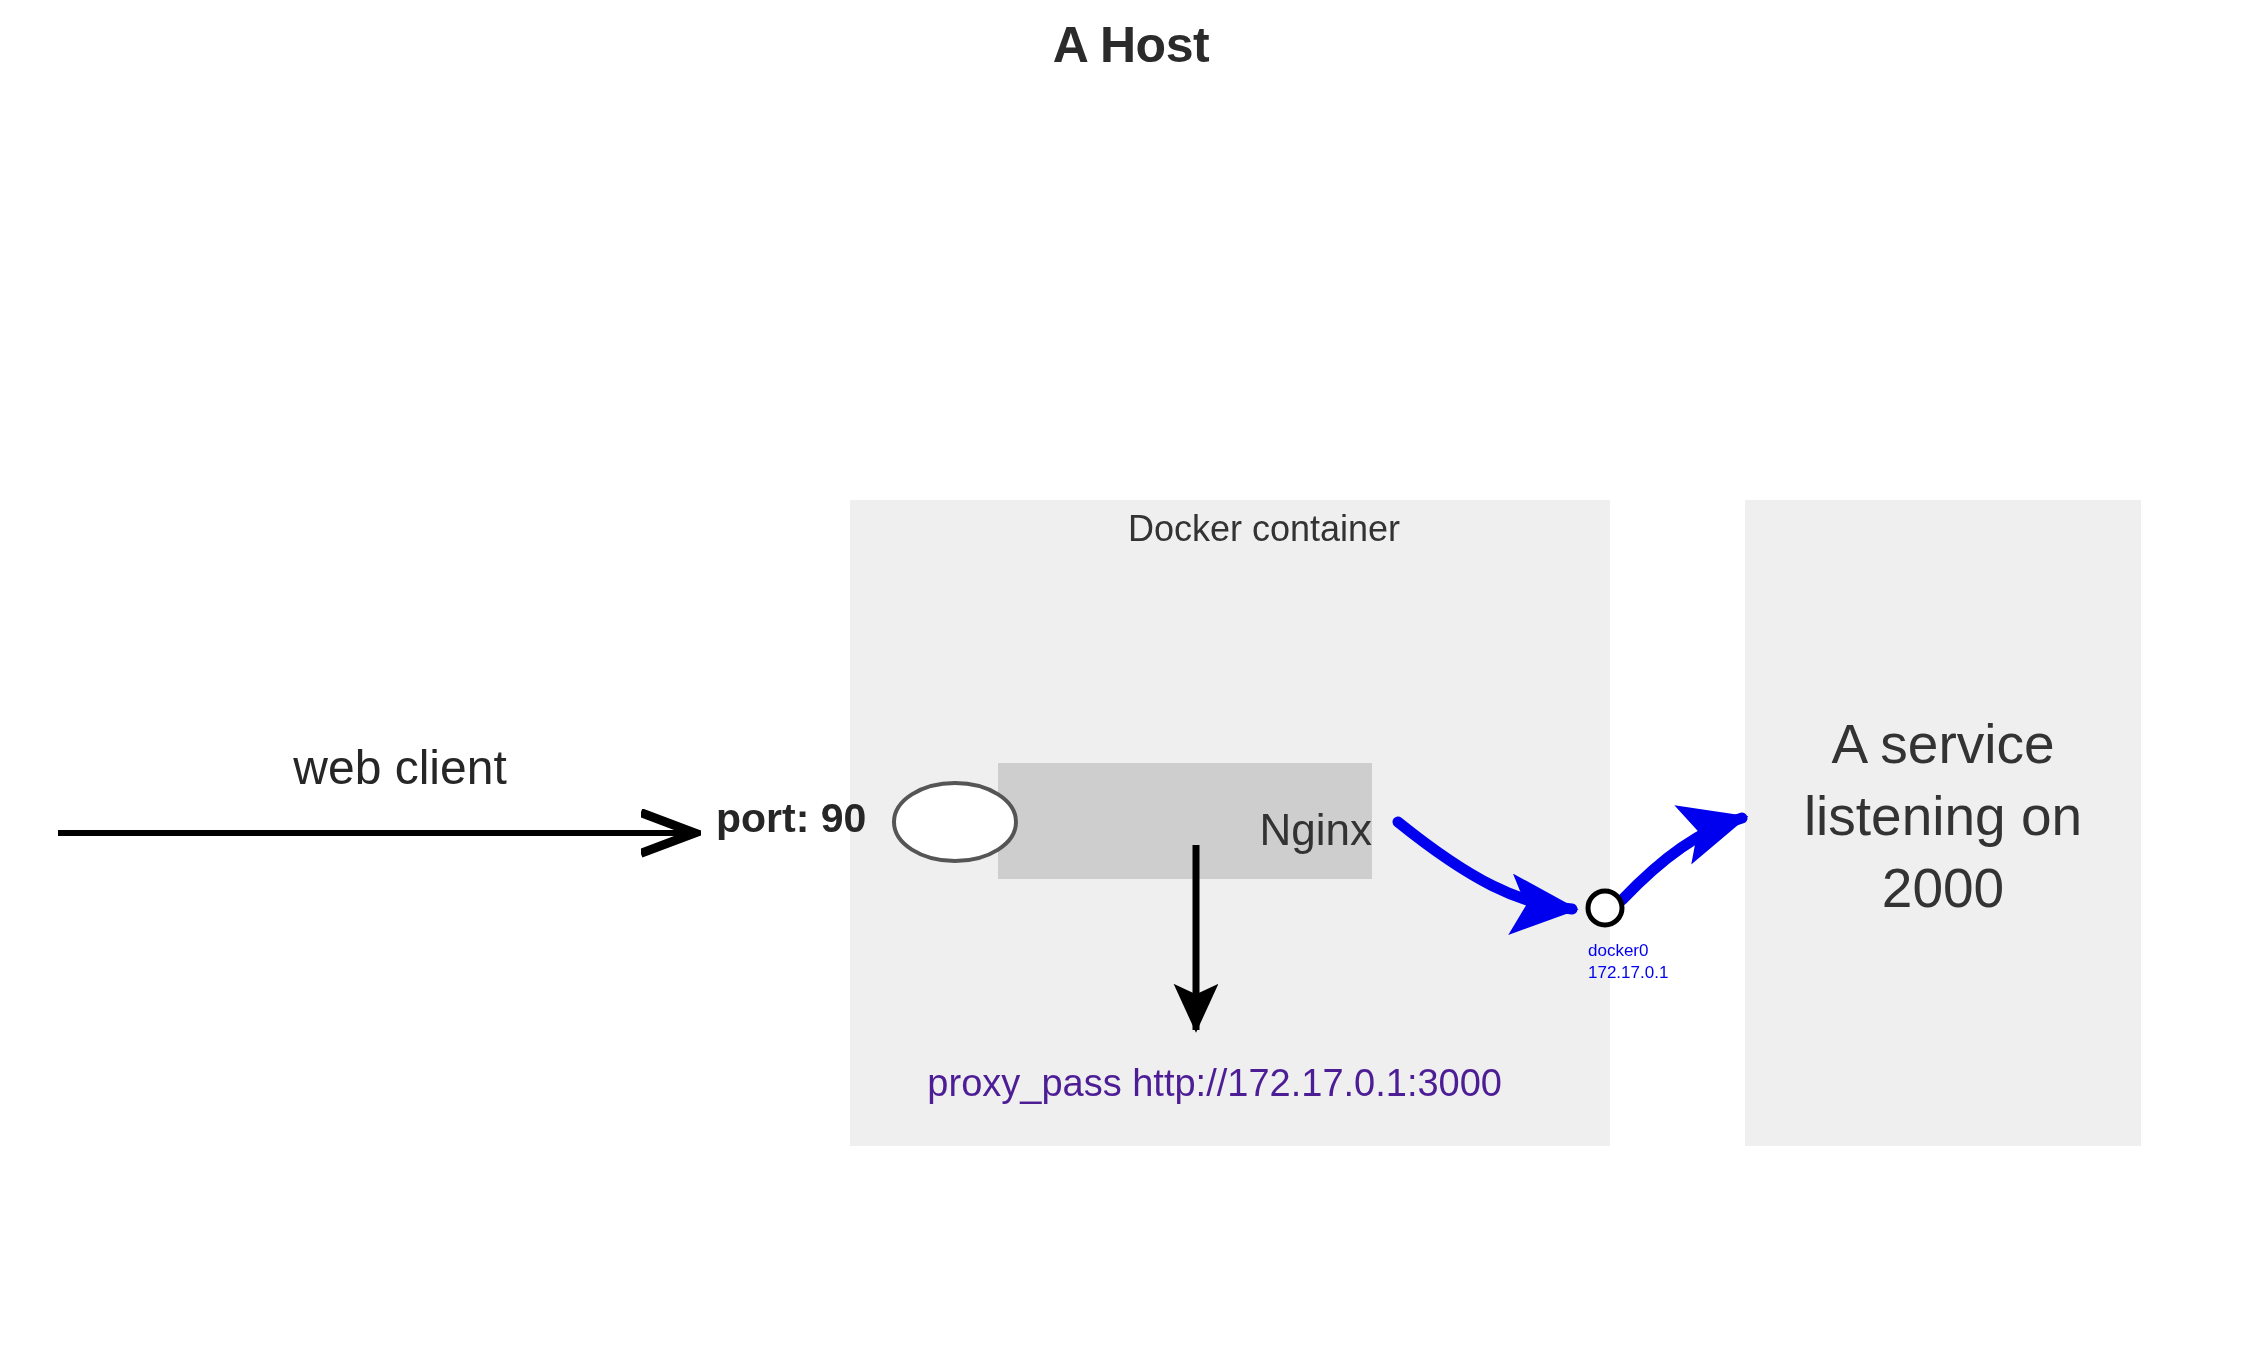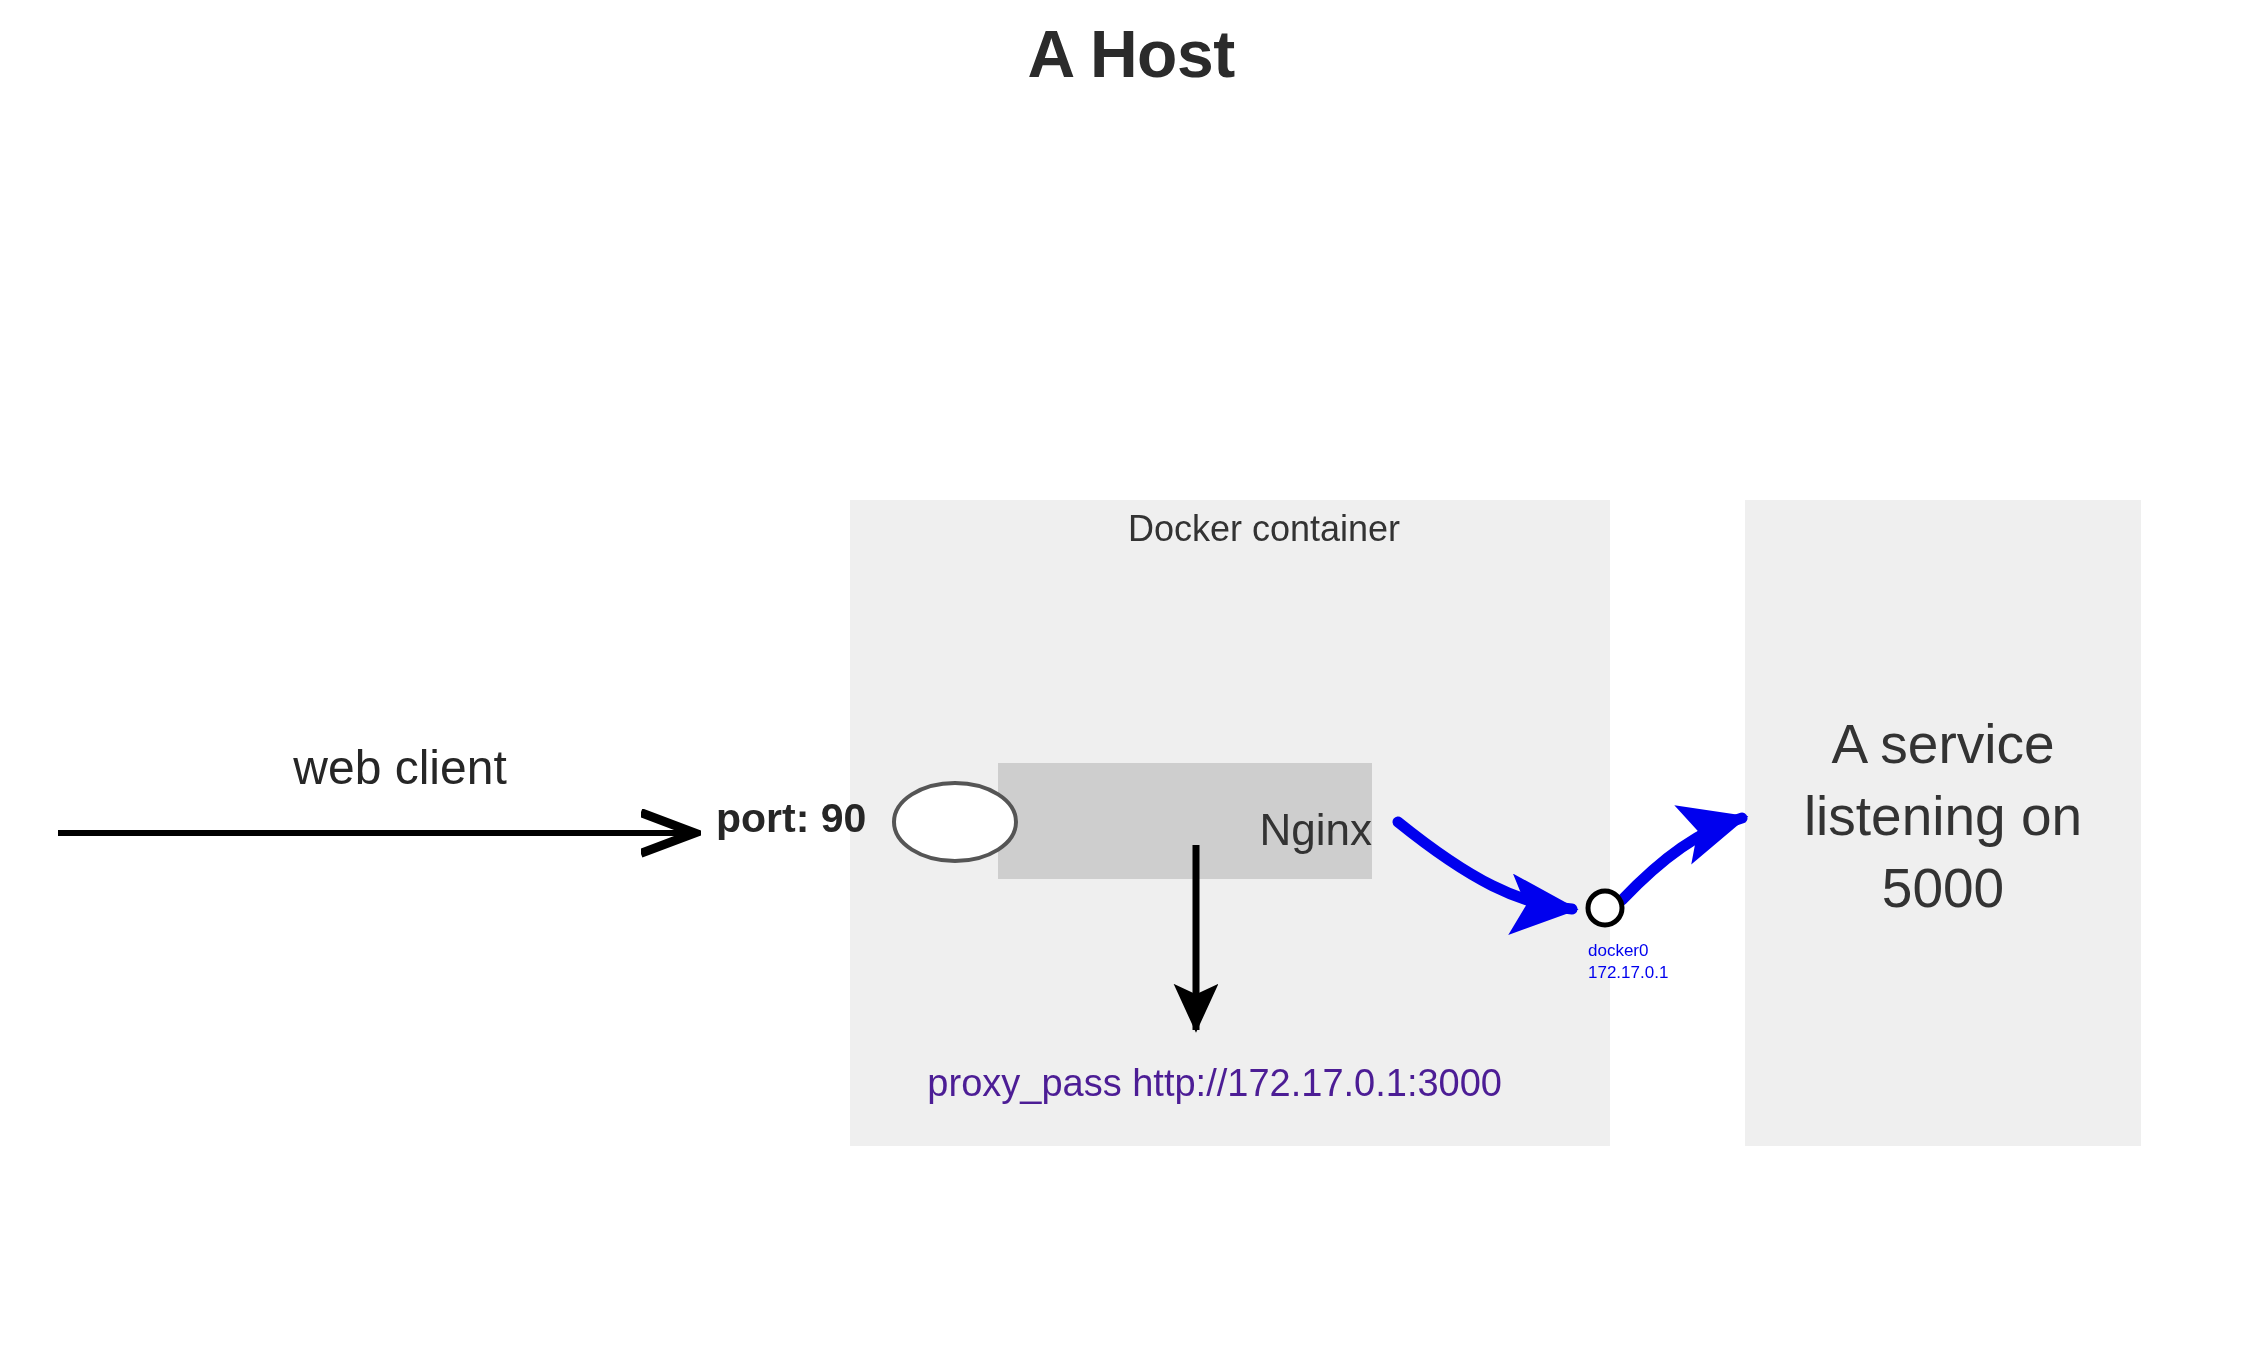--- a/index.html
+++ b/index.html
@@ -61,21 +61,21 @@
   }
 
   
   .txt { position: absolute; color: #2f2f2f; white-space: pre; }
 
   #page-title {
     left: 0;
     top: 16px;
     width: 2262px;
     text-align: center;
-    font-size: 66px;
+    font-size: 50px;
     font-weight: bold;
     letter-spacing: -0.5px;
     color: #2b2b2b;
   }
 
   #web-client-label {
     left: 0px;
     top: 740px;
     width: 800px;
     text-align: center;
@@ -191,15 +191,15 @@
 
   <div class="txt" id="docker-container-label">Docker container</div>
 
   <div class="txt" id="nginx-label">Nginx</div>
 
   <div class="txt" id="proxy-pass-label">proxy_pass http://172.17.0.1:3000</div>
 
   <div class="txt" id="docker0-label">docker0
 172.17.0.1</div>
 
-  <div class="txt" id="service-label">A service listening on 5000</div>
+  <div class="txt" id="service-label">A service listening on 2000</div>
 
 </div>
 
 </body></html>

